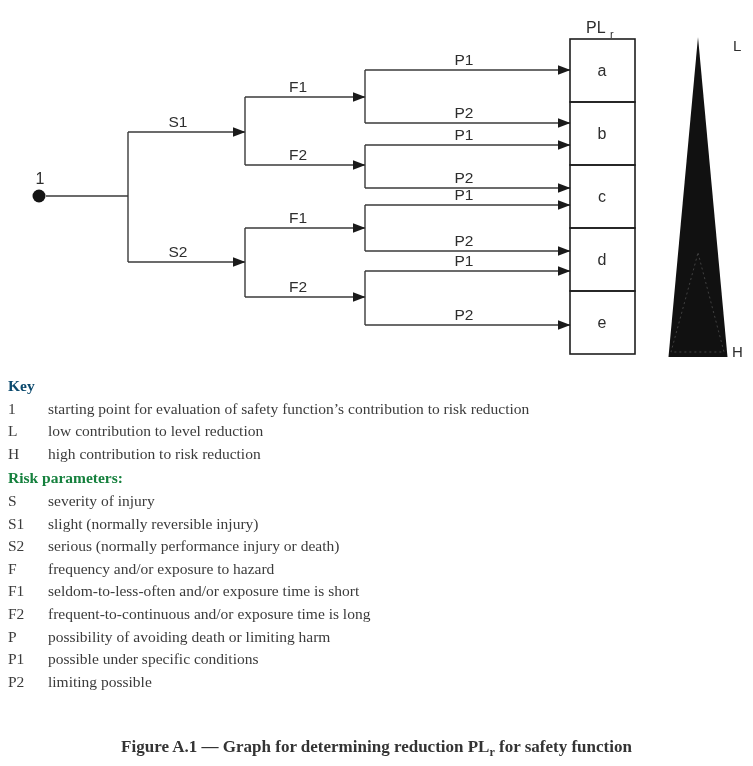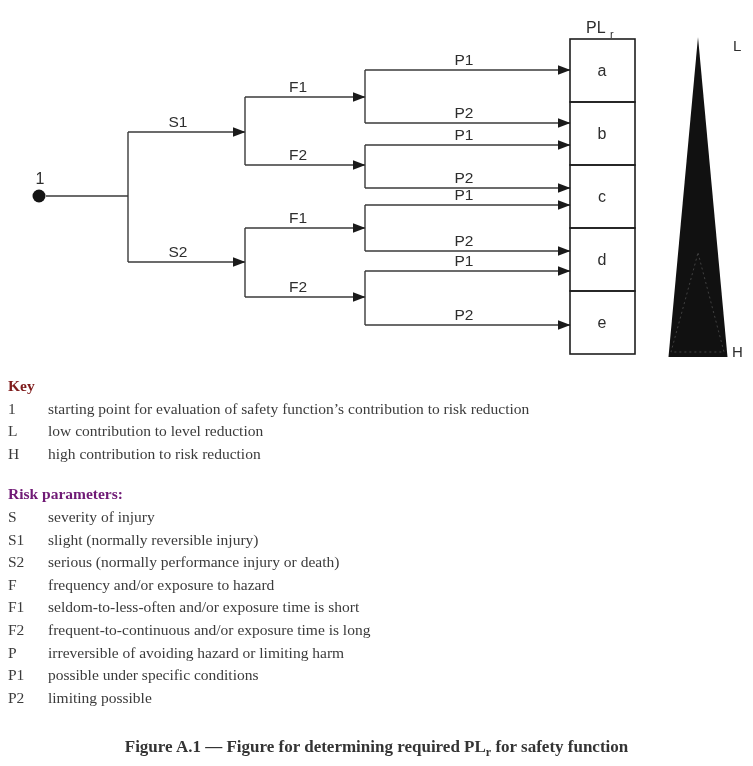--- a/index.html
+++ b/index.html
@@ -26,28 +26,28 @@
 
   .key{
     position:absolute;
     left:8px;
     top:375px;
     width:720px;
     font-size:15.5px;
     line-height:22.6px;
     color:#3b3b3b;
   }
-  .key-title{font-weight:bold;color:#7f1d1d;}
+  .key-title{font-weight:bold;color:#0c4a6e;}
   .key-row{display:flex;}
   .key-row .term{
     flex:0 0 40px;
     white-space:nowrap;
   }
   .key-row .desc{flex:1;}
-  .risk-title{font-weight:bold;color:#701a75;margin-top:18px;}
+  .risk-title{font-weight:bold;color:#15803d;margin-top:2px;}
   sub.tsub{font-size:10.5px;line-height:0;}
 
   .caption{
     position:absolute;
     left:0;
     top:737px;
     width:753px;
     text-align:center;
     font-weight:bold;
     font-size:17px;
@@ -173,29 +173,29 @@
     <div class="key-row">
       <span class="term">F1</span>
       <span class="desc">seldom-to-less-often and/or exposure time is short</span>
     </div>
     <div class="key-row">
       <span class="term">F2</span>
       <span class="desc">frequent-to-continuous and/or exposure time is long</span>
     </div>
     <div class="key-row">
       <span class="term">P</span>
-      <span class="desc">irreversible of avoiding hazard or limiting harm</span>
+      <span class="desc">possibility of avoiding death or limiting harm</span>
     </div>
     <div class="key-row">
       <span class="term">P1</span>
       <span class="desc">possible under specific conditions</span>
     </div>
     <div class="key-row">
       <span class="term">P2</span>
       <span class="desc">limiting possible</span>
     </div>
   </div>
 
   <div class="caption">
-    <span>Figure A.1 — Figure for determining required PL</span><sub>r</sub><span> for safety function</span>
+    <span>Figure A.1 — Graph for determining reduction PL</span><sub>r</sub><span> for safety function</span>
   </div>
 
 </div>
 
 </body></html>

